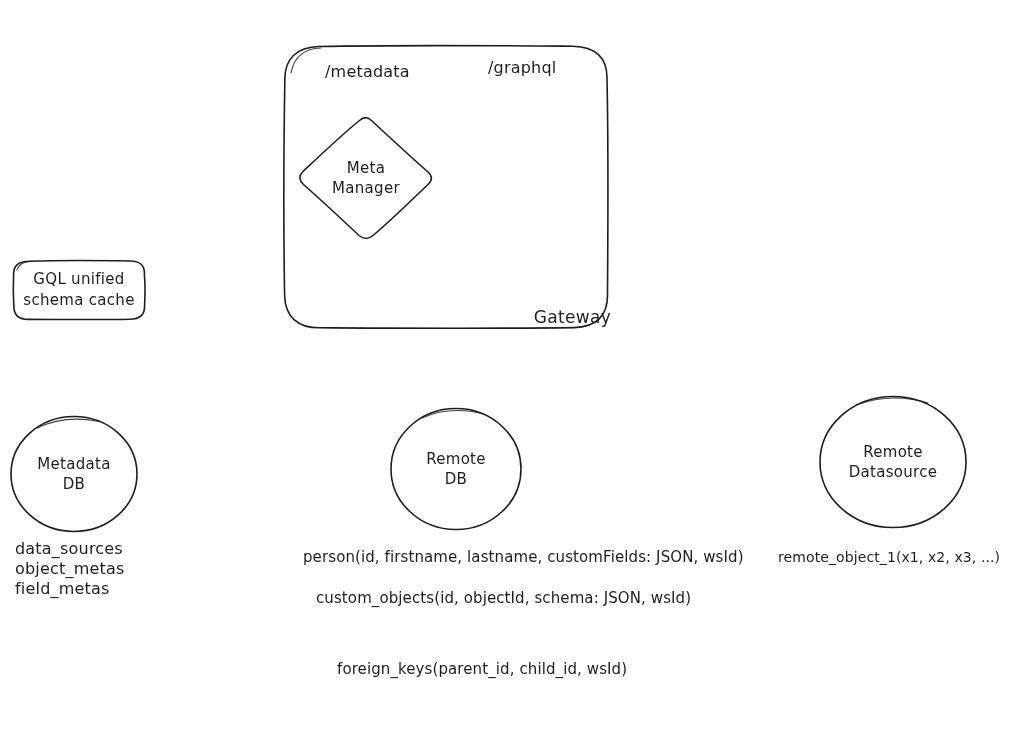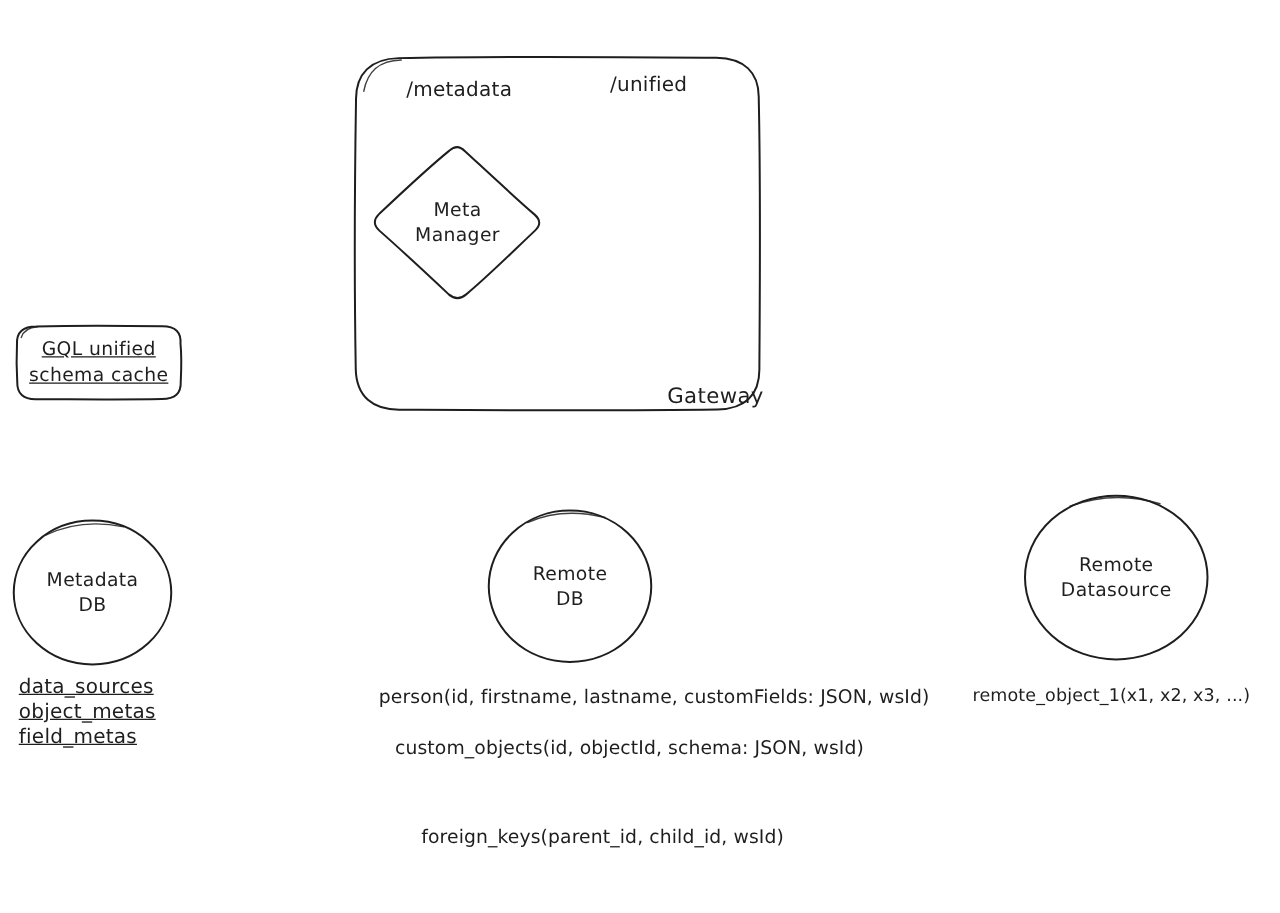--- a/index.html
+++ b/index.html
@@ -72,21 +72,21 @@
                C 327,273 315,284.2 293,284.6
                C 210,285.8 116,285.2 40,284.8
                C 17,285.4 4,274 3.6,252
                C 2.4,182 2.8,102 3.8,38
                C 3.2,15.5 16,4 38,3.5 Z"></path>
       <path class="shape-stroke thin" d="M 10,30 C 13,14 22,5.5 40,5"></path>
     </svg>
 
     <div class="free-label" style="left:44px; top:19px; font-size:16px;">/metadata</div>
 
-    <div class="free-label" style="left:207px; top:15px; font-size:16px;">/unified</div>
+    <div class="free-label" style="left:207px; top:15px; font-size:16px;">/graphql</div>
 
     <div class="gateway-title">Gateway</div>
 
     <div class="group" style="left:11px; top:68px; width:148px; height:134px;">
       <svg width="148" height="134" viewBox="0 0 148 134">
         <path class="shape-stroke" d="M 80,10
                  C 99,27.5 121,48 135.5,60.5
                  Q 143,67 136,73.5
                  C 119,89.5 99,109.5 81,124.5
                  Q 74,130.5 67,124.5
@@ -107,21 +107,21 @@
                C 50,2.2 96,2.6 120,3
                C 130.5,3 135,7.8 134.4,17
                C 135.4,27 135,39 134.6,47
                C 135,57 130,61.2 119.5,61.2
                C 89,61.8 48,61.4 19.5,61.4
                C 8.5,61.8 3.6,56.8 3.8,47.5
                C 3.2,37.5 3.2,25.5 3.6,17
                C 3.2,7.5 8.5,3.2 19,3.2 Z"></path>
       <path class="shape-stroke thin" d="M 7,12 C 9,6 13,3.8 20,3.4"></path>
     </svg>
-    <div class="center-label" style="line-height:21px;text-decoration:underline;">GQL unified
+    <div class="center-label" style="line-height:21px;">GQL unified
 schema cache</div>
   </div>
 
   <div class="group" style="left:7px; top:413px; width:134px; height:122px;">
     <svg width="134" height="122" viewBox="0 0 134 122">
       <ellipse class="shape-stroke" cx="67" cy="61" rx="63" ry="57.5"></ellipse>
       <path class="shape-stroke thin" d="M 30,15 Q 58,1.5 92,8.5"></path>
     </svg>
     <div class="center-label">Metadata
 DB</div>
@@ -138,21 +138,21 @@
 
   <div class="group" style="left:816px; top:393px; width:154px; height:138px;">
     <svg width="154" height="138" viewBox="0 0 154 138">
       <ellipse class="shape-stroke" cx="77" cy="69" rx="73" ry="65.5"></ellipse>
       <path class="shape-stroke thin" d="M 40,12 Q 75,-1 112,10"></path>
     </svg>
     <div class="center-label">Remote
 Datasource</div>
   </div>
 
-  <div class="table-lines" style="left:15px; top:539px;text-decoration:underline;">
+  <div class="table-lines" style="left:15px; top:539px;">
     <div>data_sources</div>
     <div>object_metas</div>
     <div>field_metas</div>
   </div>
 
   <div class="schema-label" style="left:303px; top:548px;">person(id, firstname, lastname, customFields: JSON, wsId)</div>
 
   <div class="schema-label" style="left:316px; top:589px;">custom_objects(id, objectId, schema: JSON, wsId)</div>
 
   <div class="schema-label" style="left:337px; top:660px;">foreign_keys(parent_id, child_id, wsId)</div>

